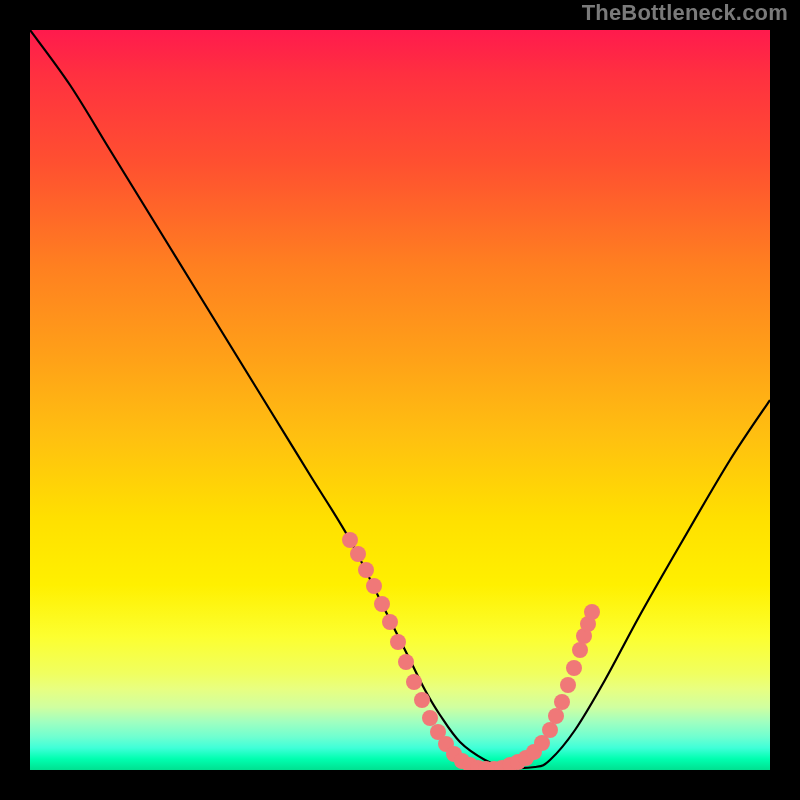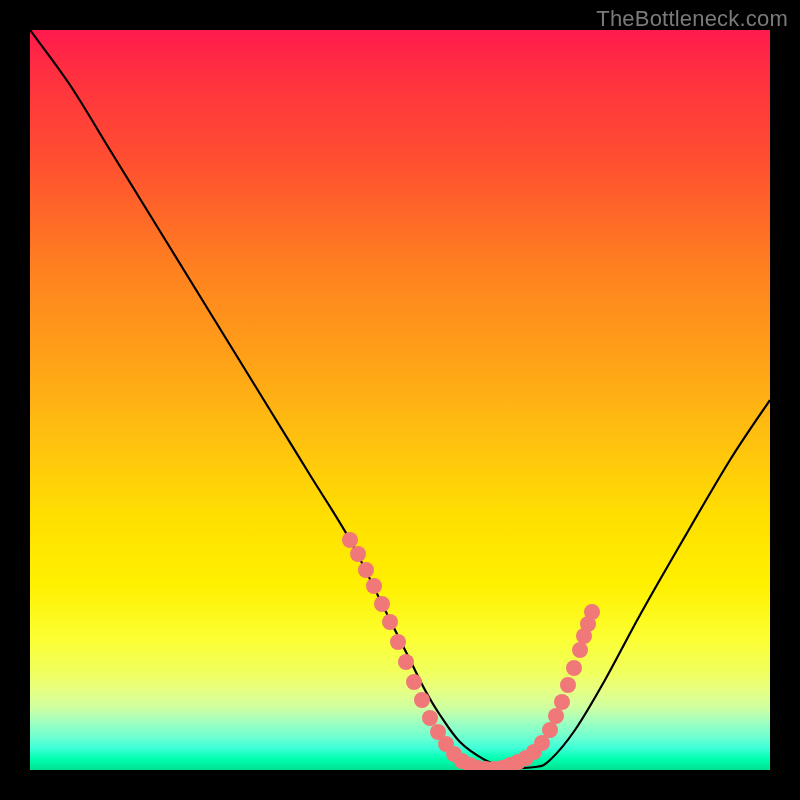--- a/index.html
+++ b/index.html
@@ -32,25 +32,25 @@
       #d0ffa0 91.5%,
       #a0ffc0 93.5%,
       #70ffd0 95.5%,
       #40ffd8 97%,
       #00ffb0 98.5%,
       #00e090 100%
     );
   }
   .watermark {
     position: absolute;
-    top: 6px;
+    top: 0;
     right: 12px;
     color: #7a7a7a;
     font-size: 22px;
-    font-weight: 400;
+    font-weight: 700;
     letter-spacing: 0.2px;
   }
   svg.plot {
     position: absolute;
     left: 0;
     top: 0;
     width: 740px;
     height: 740px;
   }
 </style>

